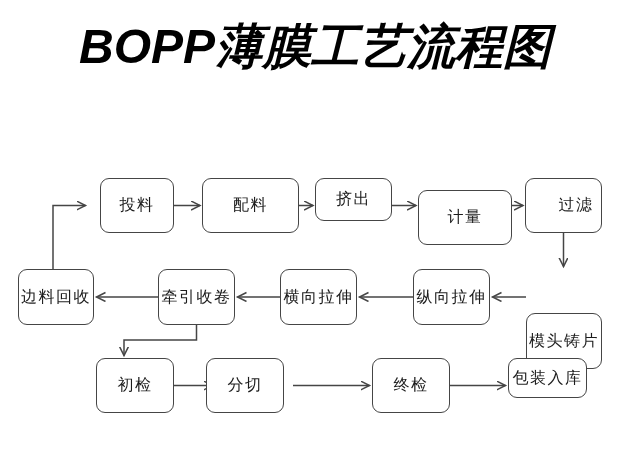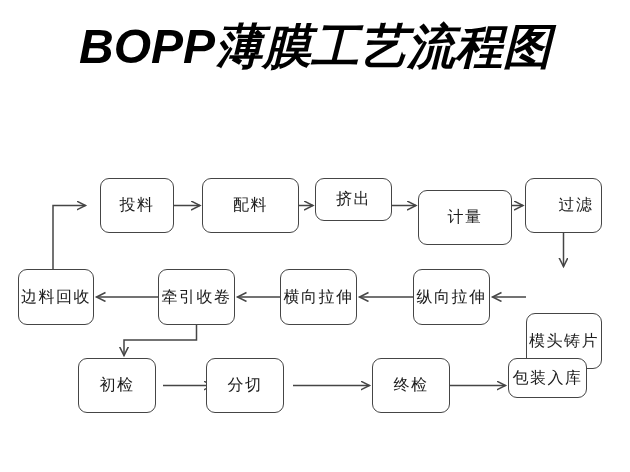--- a/index.html
+++ b/index.html
@@ -111,21 +111,21 @@
       </div>
       <div class="flow-node" style="left: 280px; top: 269px; width: 77px; height: 56px;">
         <span class="flow-node-label">横向拉伸</span>
       </div>
       <div class="flow-node" style="left: 158px; top: 269px; width: 77px; height: 56px;">
         <span class="flow-node-label">牵引收卷</span>
       </div>
       <div class="flow-node" style="left: 18px; top: 269px; width: 76px; height: 56px;">
         <span class="flow-node-label">边料回收</span>
       </div>
-      <div class="flow-node" style="left: 78px; top: 358px; width: 78px; height: 55px;">
+      <div class="flow-node" style="left: 96px; top: 358px; width: 78px; height: 55px;">
         <span class="flow-node-label">初检</span>
       </div>
       <div class="flow-node" style="left: 206px; top: 358px; width: 78px; height: 55px;">
         <span class="flow-node-label">分切</span>
       </div>
       <div class="flow-node" style="left: 372px; top: 358px; width: 78px; height: 55px; text-align: center;">
         <span class="flow-node-label">终检</span>
       </div>
       <div class="flow-node" style="left: 508px; top: 358px; width: 79px; height: 40px;">
         <span class="flow-node-label">包装入库</span>

